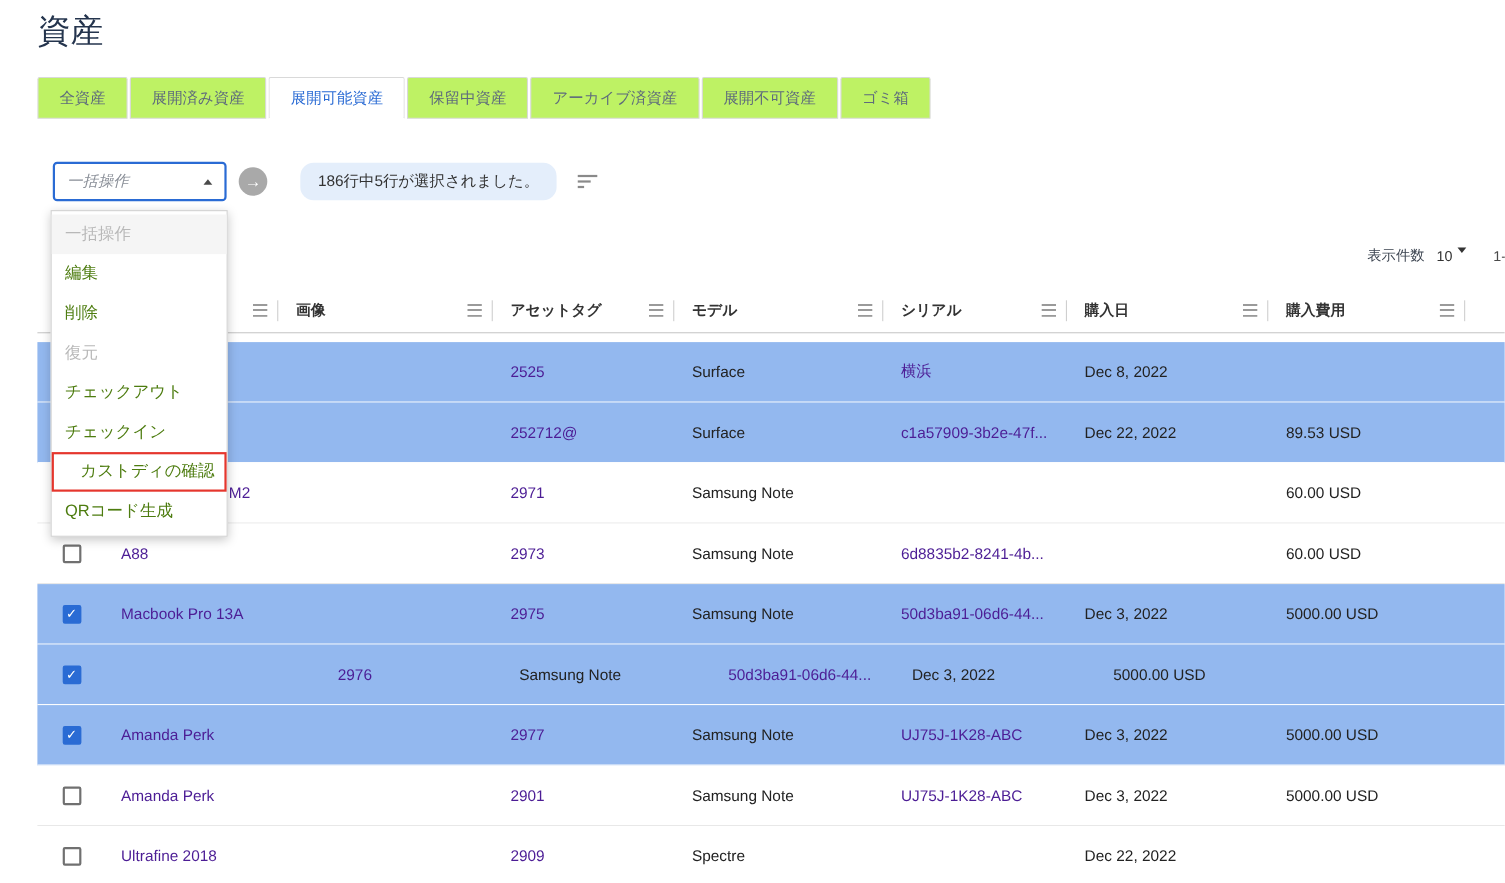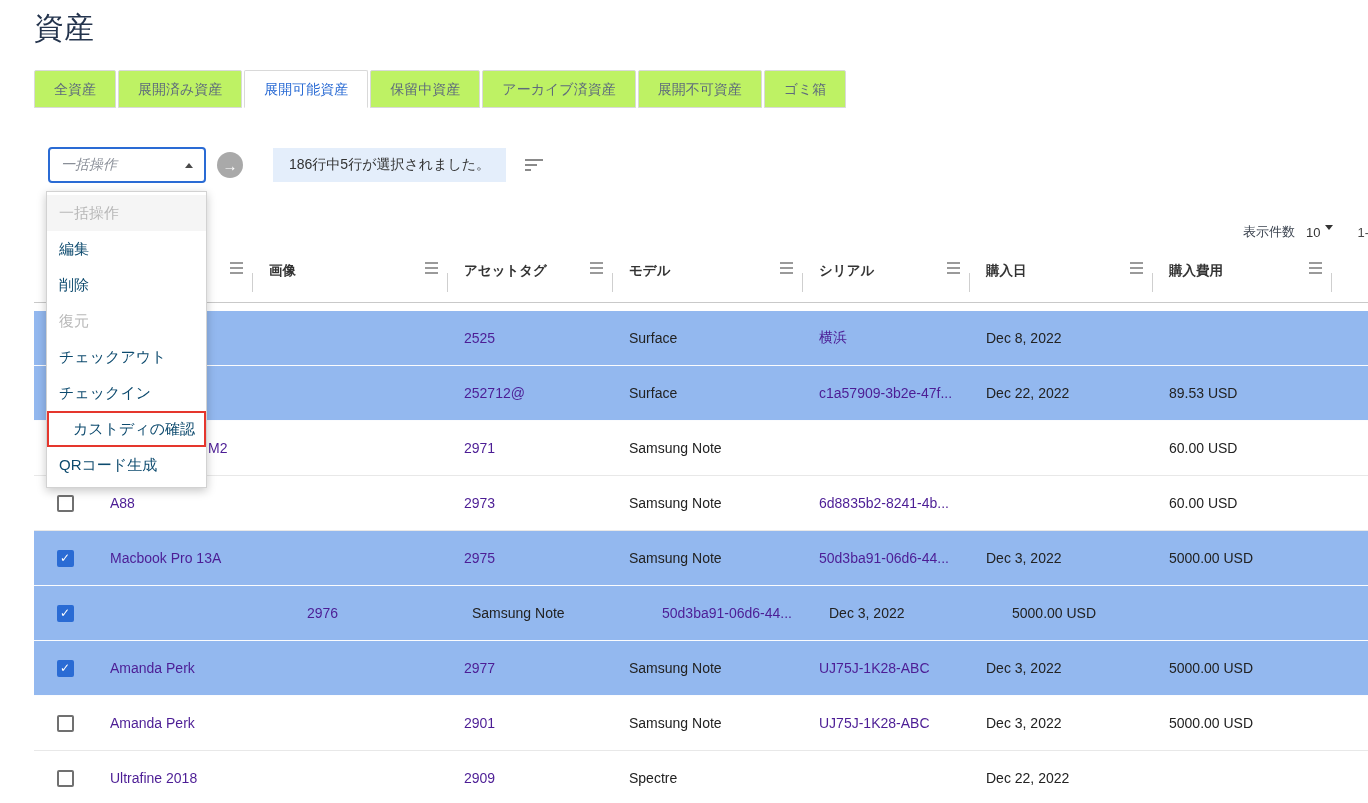--- a/index.html
+++ b/index.html
@@ -17,41 +17,41 @@
   
   .toolbar { position:absolute; left:48px; top:147px; display:flex; align-items:center; height:36px; }
   .bulk-select { width:158px; height:36px; border:2px solid #2a6bd4; border-radius:4px; background:#fff;
                  display:flex; align-items:center; justify-content:space-between; padding:0 11px; cursor:pointer; }
   .bulk-select .value { font-size:14px; font-style:italic; color:#8a8f98; }
   .caret-up   { width:0; height:0; border-left:4px solid transparent; border-right:4px solid transparent; border-bottom:5px solid #4a4a4a; }
   .caret-down { width:0; height:0; border-left:4px solid transparent; border-right:4px solid transparent; border-top:5px solid #333; margin-left:5px; }
   .go-btn { width:26px; height:26px; border-radius:50%; background:#a9a9a9; color:#fff; display:flex;
             align-items:center; justify-content:center; margin-left:11px; font-size:15px; font-weight:bold; cursor:pointer; }
   .selection-msg { margin-left:30px; background:#e4eefb; color:#333; font-size:14px; padding:8px 16px;
-                   border-radius:0; white-space:nowrap; }
+                   border-radius:12px; white-space:nowrap; }
   .sort-icon { margin-left:19px; display:flex; cursor:pointer; }
 
   
   .bulk-menu { position:absolute; left:46px; top:191px; width:161px; background:#fff; border:1px solid #d2d2d2;
                box-shadow:0 3px 9px rgba(0,0,0,.22); padding:3px 0 4px; z-index:20; }
-  .menu-item { height:36px; line-height:36px; padding:0 12px; font-size:15px; color:#0c4a6e; cursor:pointer; white-space:nowrap; }
+  .menu-item { height:36px; line-height:36px; padding:0 12px; font-size:15px; color:#4d7c0f; cursor:pointer; white-space:nowrap; }
   .menu-item.disabled { color:#b8b8b8; cursor:default; }
   .menu-item.shaded { background:#f5f5f5; }
   .menu-item.red-outline { border:2px solid #e5362d; line-height:32px; padding:0 24px; }
 
   
   .list-controls { position:absolute; left:1243px; top:223px; display:flex; align-items:center;
                    font-size:13px; color:#3c4450; white-space:nowrap; }
   .page-size { display:flex; align-items:flex-start; margin-left:11px; cursor:pointer; color:#333; }
   .range { margin-left:24px; color:#4a4a4a; }
 
   
   .table-wrap { position:absolute; left:34px; top:262px; right:0; }
   .thead { display:flex; height:41px; align-items:center; border-bottom:1px solid #c9c9c9; }
-  .hcell { position:relative; height:100%; display:flex; justify-content:space-between;
+  .hcell { position:relative; height:100%; display:flex; align-items:center; justify-content:space-between;
            font-size:13.5px; font-weight:bold; color:#333; padding:0 10px 0 16px;font-family:Liberation Serif, serif; }
   .hcell .divider { position:absolute; right:0; top:11px; height:19px; width:1px; background:#cfcfcf; }
   .burger { width:13px; height:12px; background:repeating-linear-gradient(to bottom,#9a9a9a 0 2px,transparent 2px 5px);
             cursor:pointer; flex:none; }
   .tbody { margin-top:8px; }
   .row { display:flex; height:55px; align-items:center; border-bottom:1px solid #e8e8e8; font-size:14px; color:#222; background:#fff; }
   .row.selected { background:#93b8ef; border-bottom-color:#fbfcfe; }
   .cell { padding-left:16px; overflow:hidden; white-space:nowrap; height:100%; display:flex; align-items:center; }
   .c-checkbox { width:62px; padding-left:0; justify-content:center; }
   .c-name { width:157px; padding-left:14px; }

